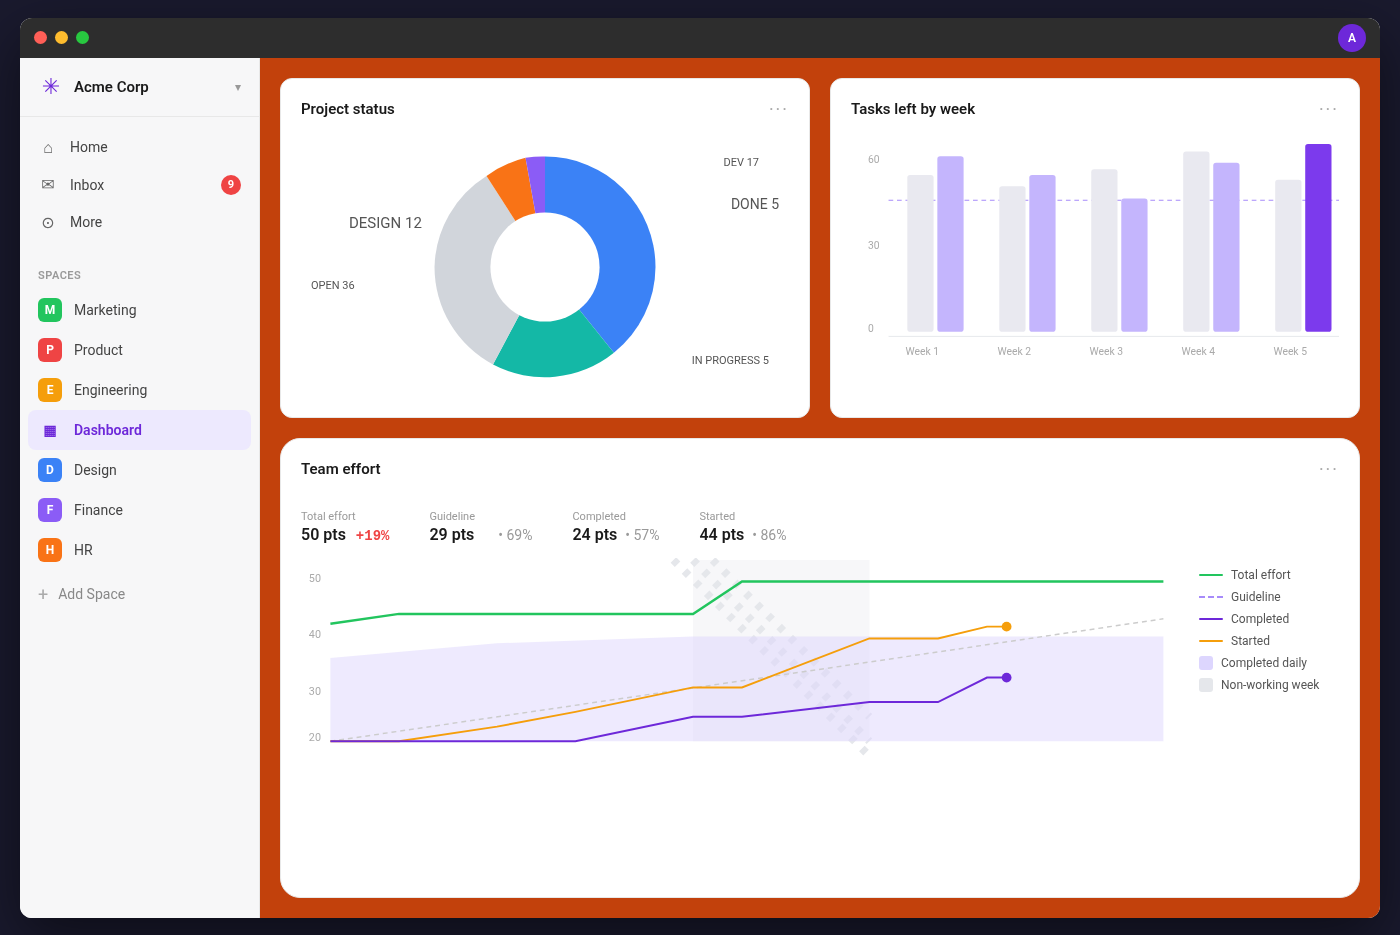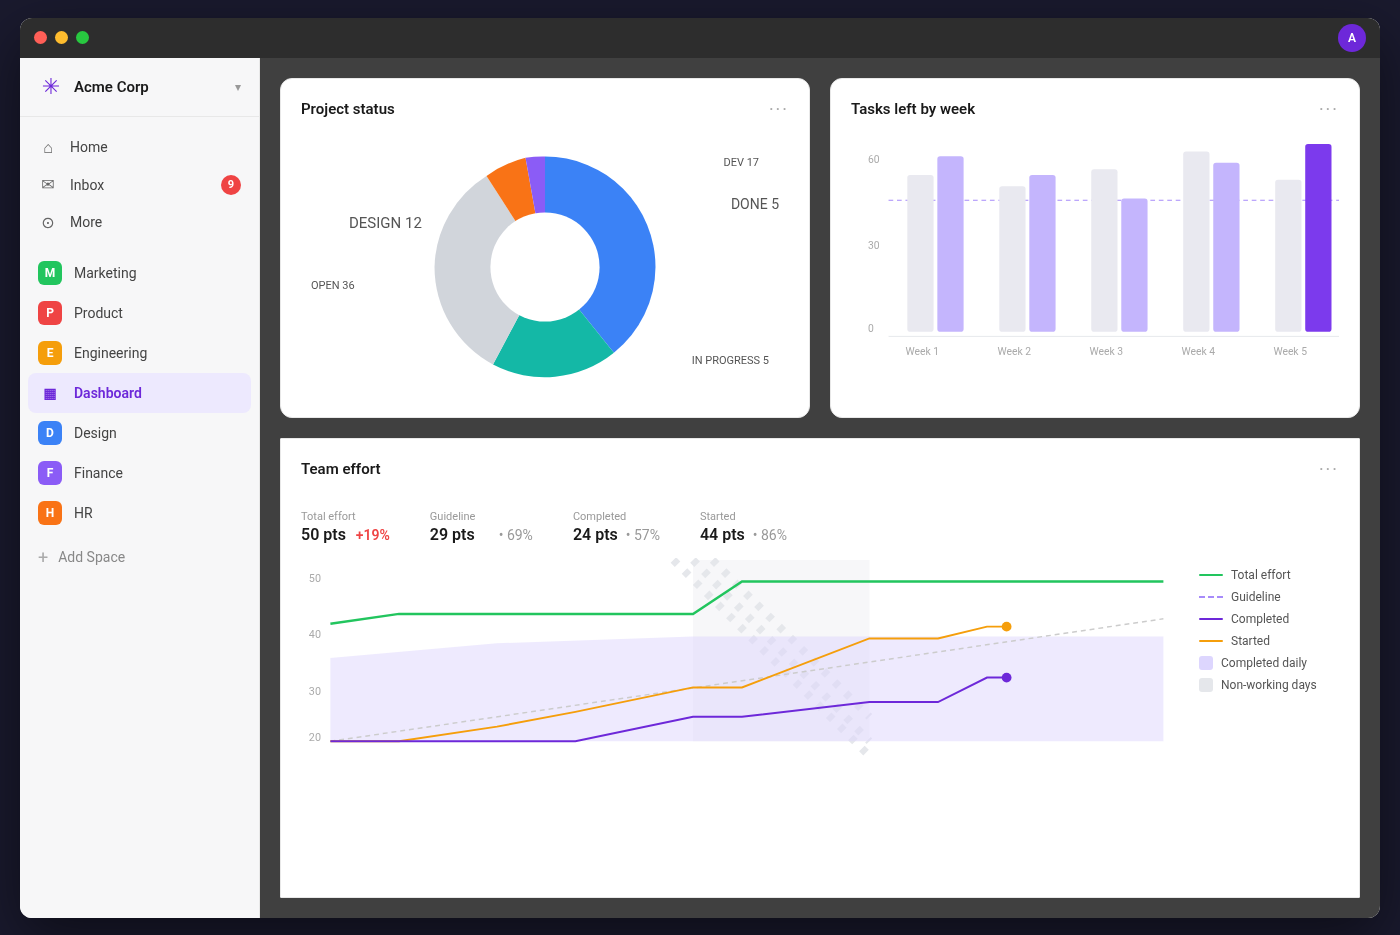--- a/index.html
+++ b/index.html
@@ -164,21 +164,21 @@
       align-items: center;
       justify-content: center;
       color: white;
       font-size: 12px;
       font-weight: 600;
       margin-left: auto;
     }
     
     .main-content {
       flex: 1;
-      background: #404040;
+      background: #c2410c;
       overflow-y: auto;
       padding: 20px;
       display: flex;
       flex-direction: column;
       gap: 20px;
     }
     .charts-row {
       display: flex;
       gap: 20px;
       height: 340px;
@@ -224,21 +224,21 @@
     
     .bar-chart-area {
       flex: 1;
       display: flex;
       flex-direction: column;
     }
     
     .team-effort-card {
       background: #fff;
       border: 1px solid #e8e8e8;
-      border-radius: 1px;
+      border-radius: 20px;
       padding: 20px;
       flex: 1;
       display: flex;
       flex-direction: column;
     }
     .effort-stats {
       display: flex;
       gap: 40px;
       margin: 14px 0;
     }
@@ -339,20 +339,21 @@
           <span class="nav-icon">✉</span>
           <span>Inbox</span>
           <span class="badge">9</span>
         </div>
         <div class="nav-item">
           <span class="nav-icon">⊙</span>
           <span>More</span>
         </div>
       </div>
 
+      <div class="sidebar-section-label">Spaces</div>
 
       <div>
         <div class="space-item">
           <div class="space-avatar" style="background:#22c55e;">M</div>
           <span>Marketing</span>
         </div>
         <div class="space-item">
           <div class="space-avatar" style="background:#ef4444;">P</div>
           <span>Product</span>
         </div>
@@ -472,21 +473,21 @@
         <div class="chart-header">
           <span class="chart-title">Team effort</span>
           <span class="more-btn">···</span>
         </div>
 
         <div class="effort-stats">
           <div class="stat-item">
             <span class="stat-label">Total effort</span>
             <div>
               <span class="stat-value">50 pts</span>
-              <span class="stat-change" style="color:#ef4444;">+19%</span>
+              <span class="stat-change" style="color:#ef4444;font-family:Liberation Mono, monospace;">+19%</span>
             </div>
           </div>
           <div class="stat-item">
             <span class="stat-label">Guideline</span>
             <div>
               <span class="stat-value">29 pts</span>
               <span style="color:#999; font-size:14px; margin-left:20px;">• 69%</span>
             </div>
           </div>
           <div class="stat-item">
@@ -552,21 +553,21 @@
             <div class="legend-item">
               <div class="legend-line" style="background:#f59e0b; border-radius:2px;"></div>
               <span>Started</span>
             </div>
             <div class="legend-item">
               <div class="legend-swatch" style="background:#ddd6fe;"></div>
               <span>Completed daily</span>
             </div>
             <div class="legend-item">
               <div class="legend-swatch" style="background:#e5e7eb;"></div>
-              <span>Non-working days</span>
+              <span>Non-working week</span>
             </div>
           </div>
         </div>
       </div>
 
     </div>
   </div>
 </div>
 
 </body></html>

